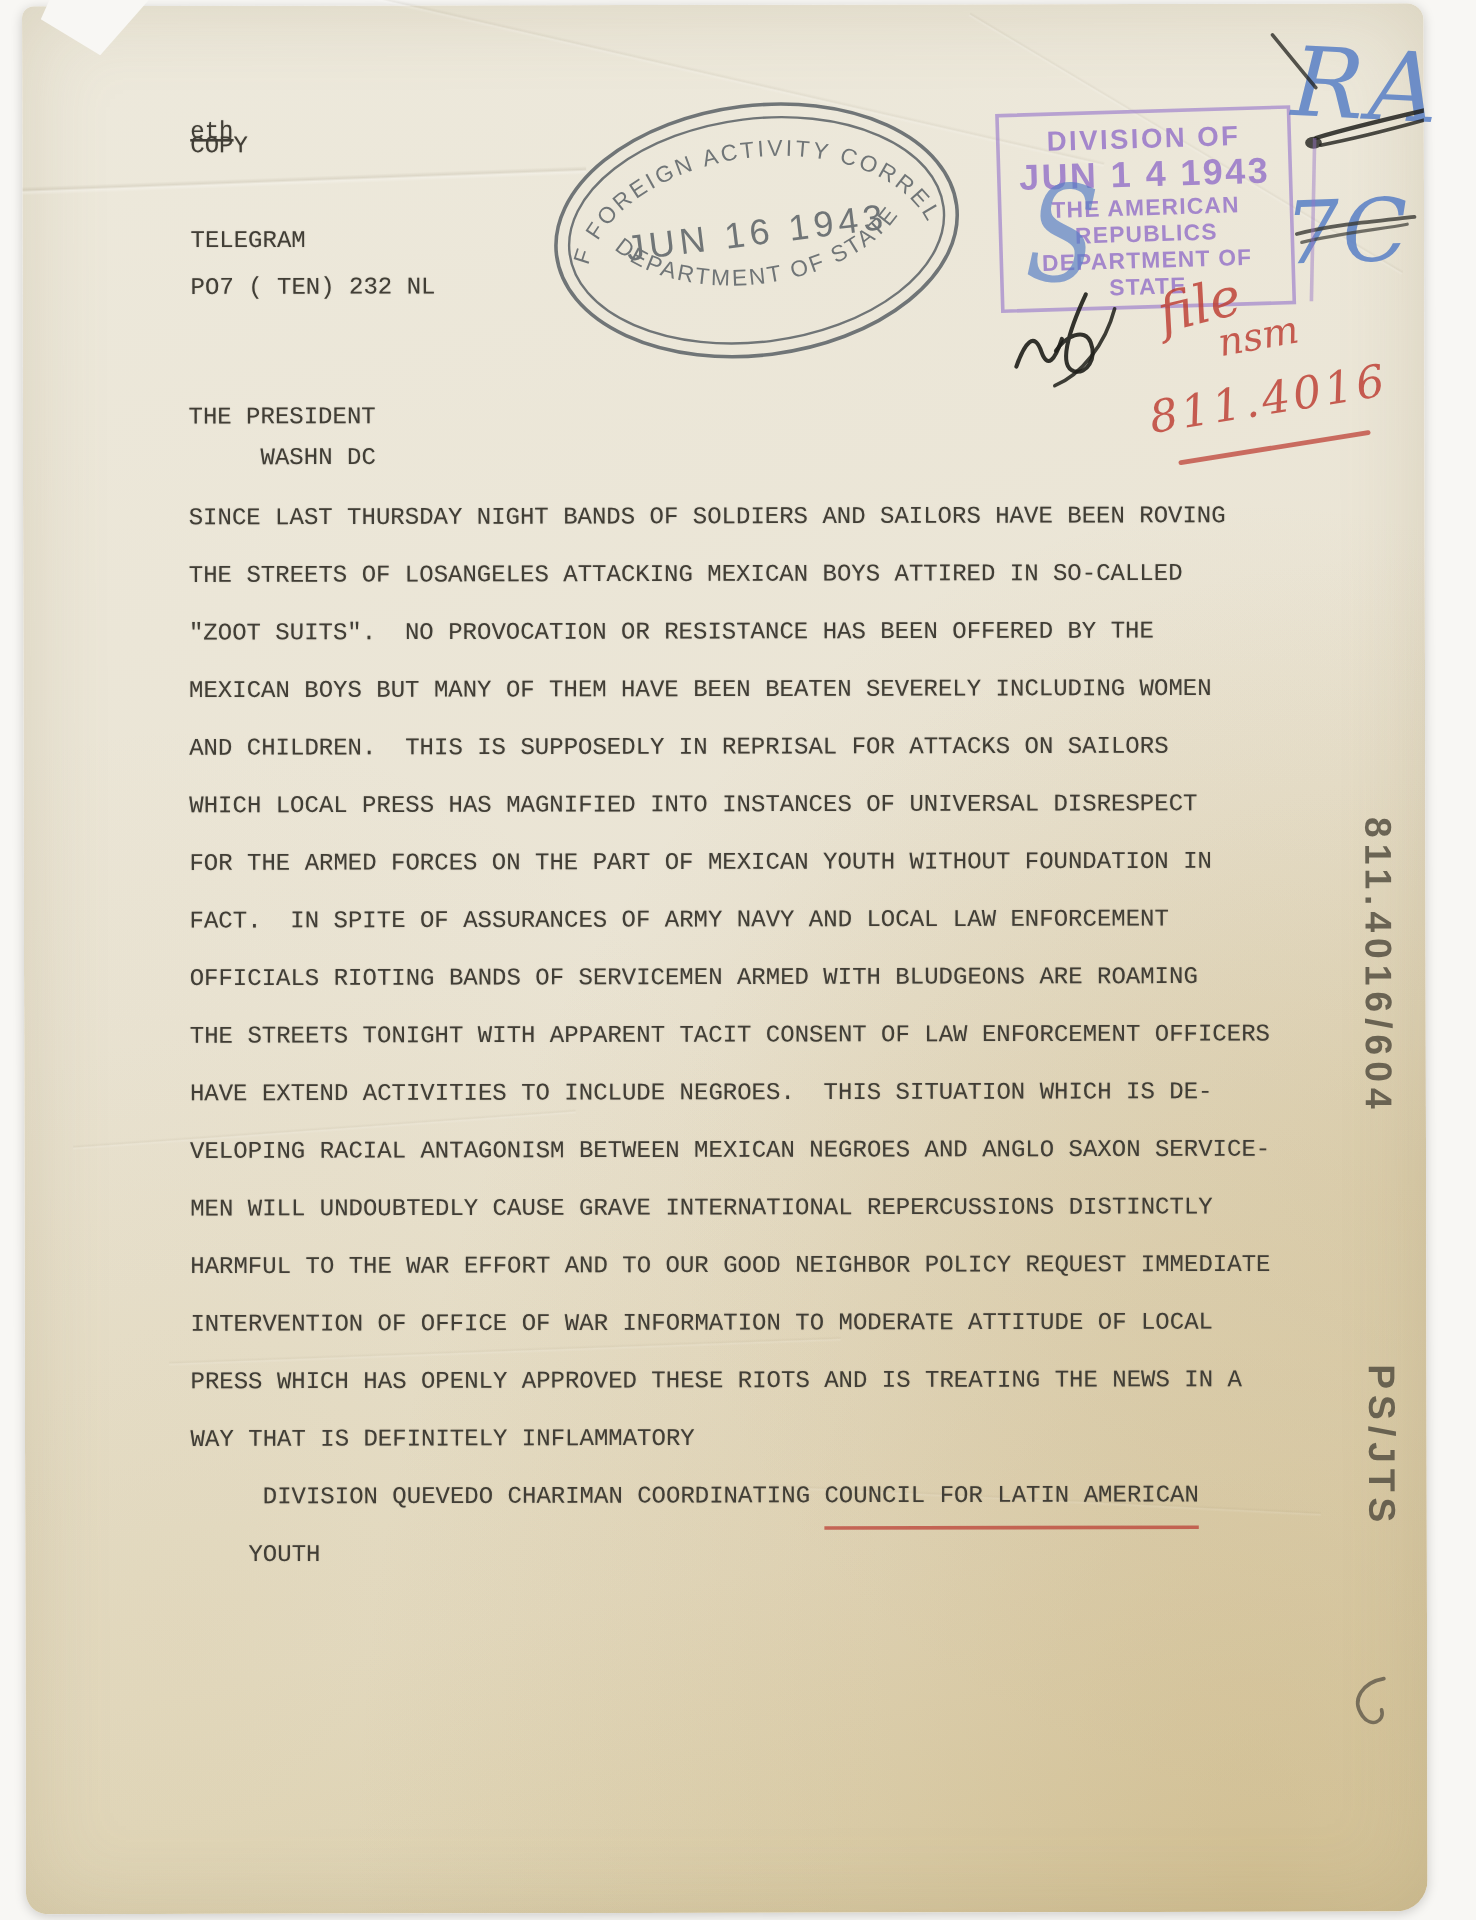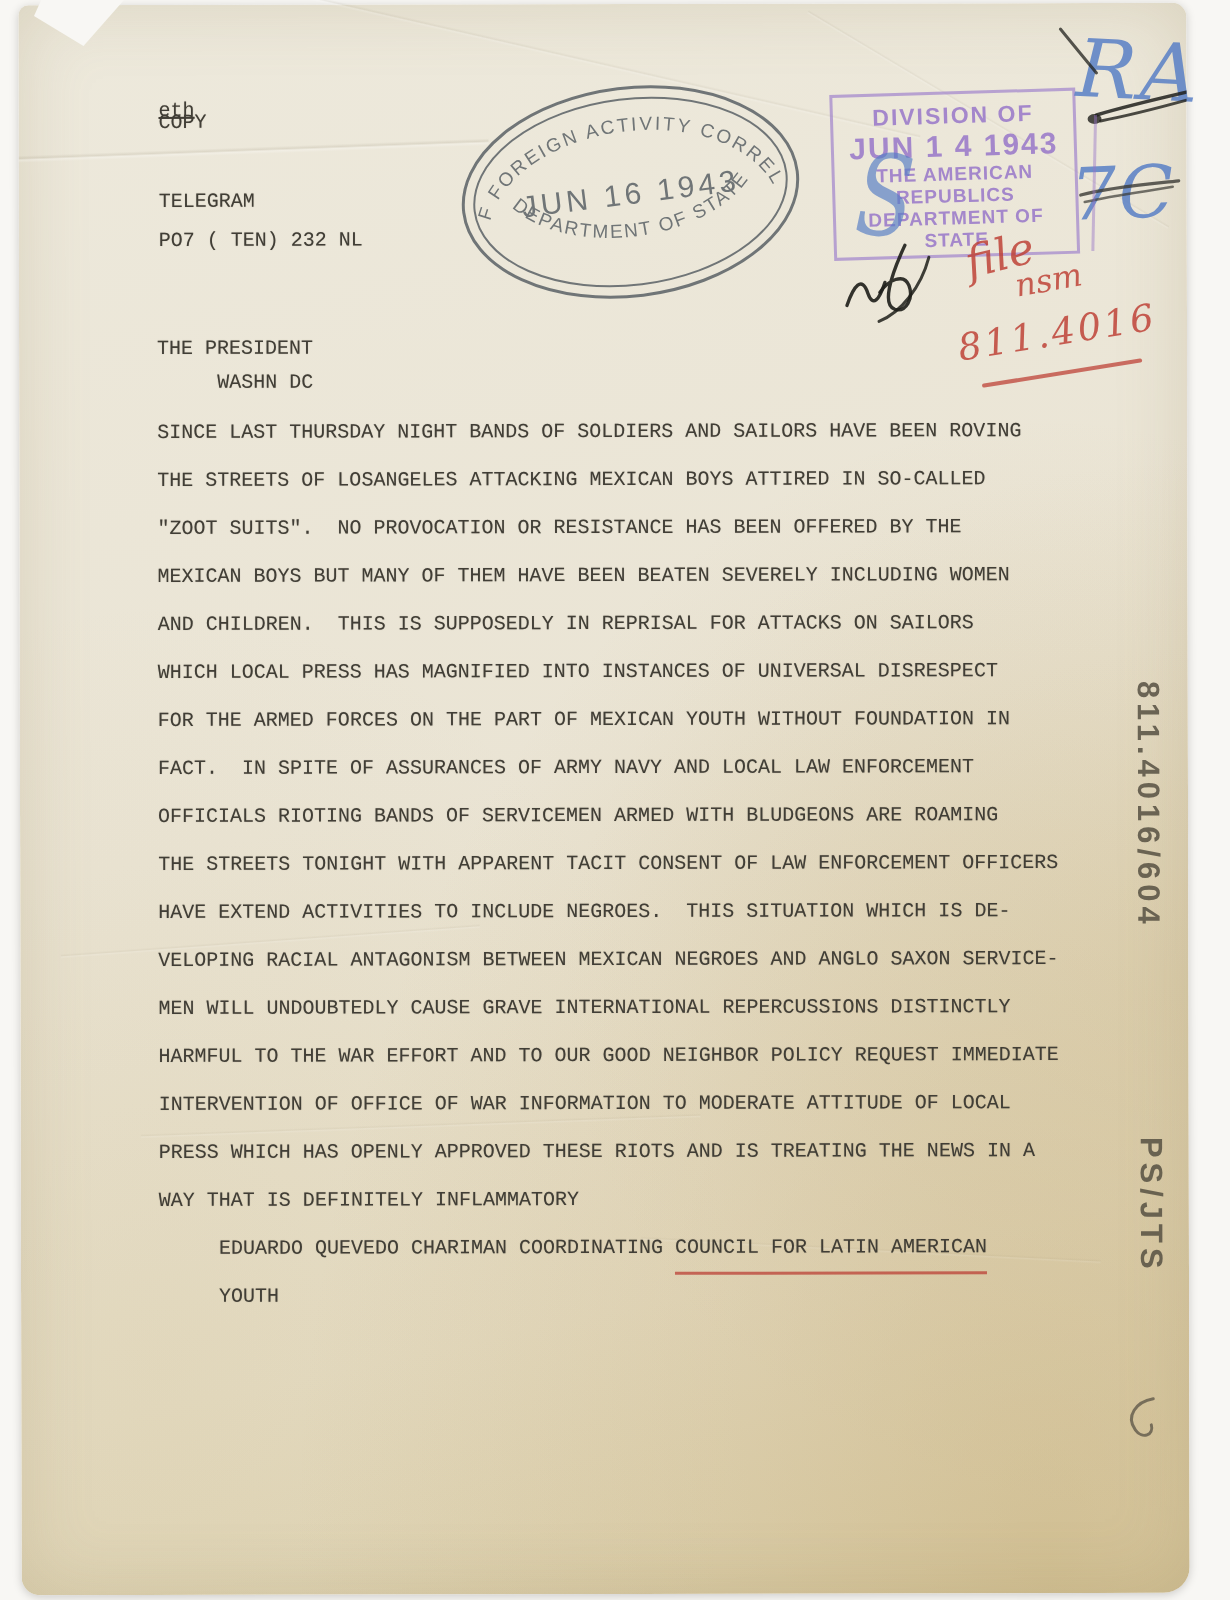--- a/index.html
+++ b/index.html
@@ -100,22 +100,22 @@
       <div class="tline">THE STREETS TONIGHT WITH APPARENT TACIT CONSENT OF LAW ENFORCEMENT OFFICERS</div>
       <div class="tline">HAVE EXTEND ACTIVITIES TO INCLUDE NEGROES.  THIS SITUATION WHICH IS DE-</div>
       <div class="tline">VELOPING RACIAL ANTAGONISM BETWEEN MEXICAN NEGROES AND ANGLO SAXON SERVICE-</div>
       <div class="tline">MEN WILL UNDOUBTEDLY CAUSE GRAVE INTERNATIONAL REPERCUSSIONS DISTINCTLY</div>
       <div class="tline">HARMFUL TO THE WAR EFFORT AND TO OUR GOOD NEIGHBOR POLICY REQUEST IMMEDIATE</div>
       <div class="tline">INTERVENTION OF OFFICE OF WAR INFORMATION TO MODERATE ATTITUDE OF LOCAL</div>
       <div class="tline">PRESS WHICH HAS OPENLY APPROVED THESE RIOTS AND IS TREATING THE NEWS IN A</div>
       <div class="tline">WAY THAT IS DEFINITELY INFLAMMATORY</div>
     </div>
 
-  <div class="type sig1" style="left:198px;top:1220px;"><span>EDUARDO QUEVEDO CHARIMAN COORDINATING </span><span class="red-underline">COUNCIL FOR LATIN AMERICAN</span></div>
-  <div class="type sig2" style="left:198px;top:1268px;">YOUTH</div>
+  <div class="type sig1" style="left:198px;top:1220px;"><span>DIVISION QUEVEDO CHARIMAN COORDINATING </span><span class="red-underline">COUNCIL FOR LATIN AMERICAN</span></div>
+  <div class="type sig2" style="left:186px;top:1268px;">YOUTH</div>
 
   <svg width="364" height="244" viewBox="0 0 364 244" style="position:absolute;left:430px;top:68px;transform:rotate(-7deg);opacity:.78;">
     <ellipse cx="182" cy="120" rx="168" ry="104" fill="none" stroke="#4e565c" stroke-width="3"></ellipse>
     <ellipse cx="182" cy="120" rx="157" ry="93" fill="none" stroke="#4e565c" stroke-width="2"></ellipse>
     <path id="arcTop" d="M 38,136 A 146,92 0 0 1 326,136" fill="none"></path>
     <text font-size="19" letter-spacing="2.5" fill="#4e565c">
       <textPath href="#arcTop" startOffset="50%" text-anchor="middle">DIV. OF FOREIGN ACTIVITY CORRELATION</textPath>
     </text>
     <path id="arcBot" d="M 52,104 A 134,80 0 0 0 312,104" fill="none"></path>
     <text font-size="19" letter-spacing="2" fill="#4e565c">

